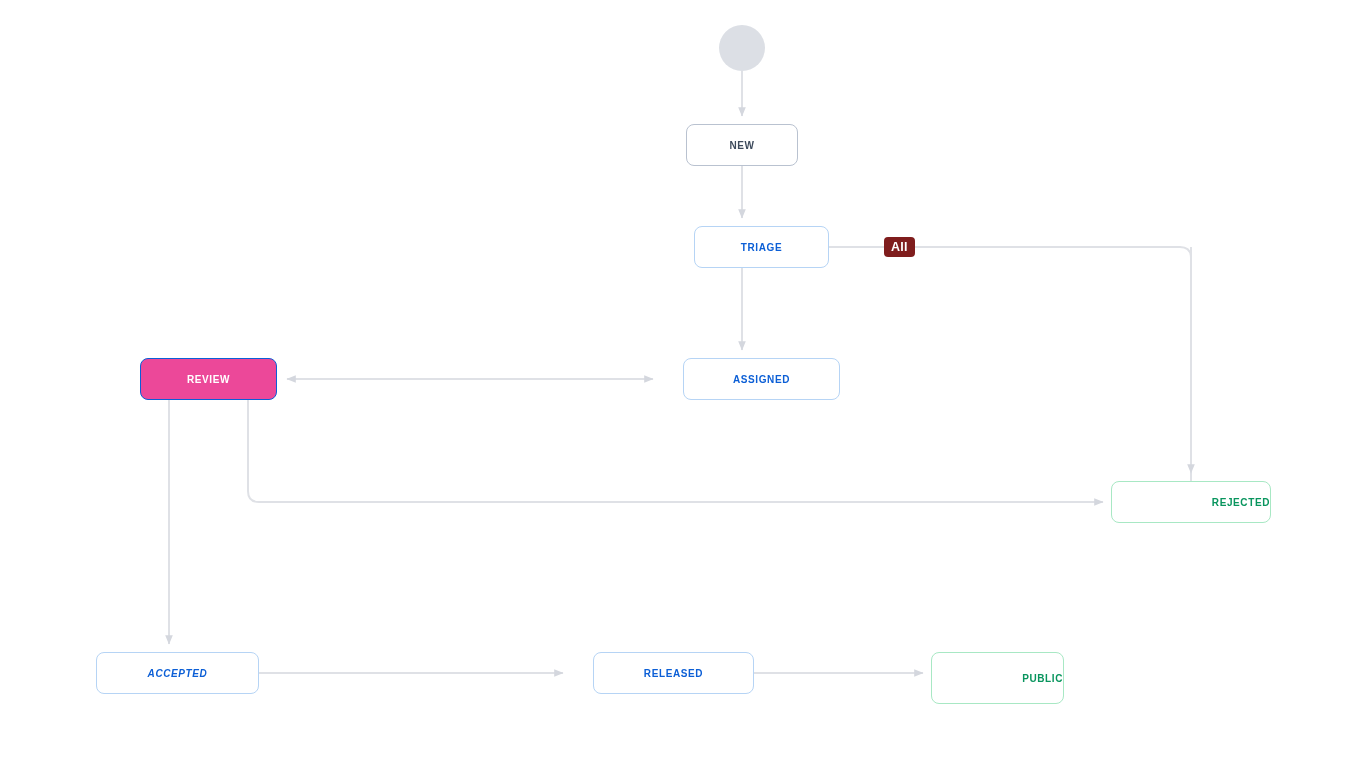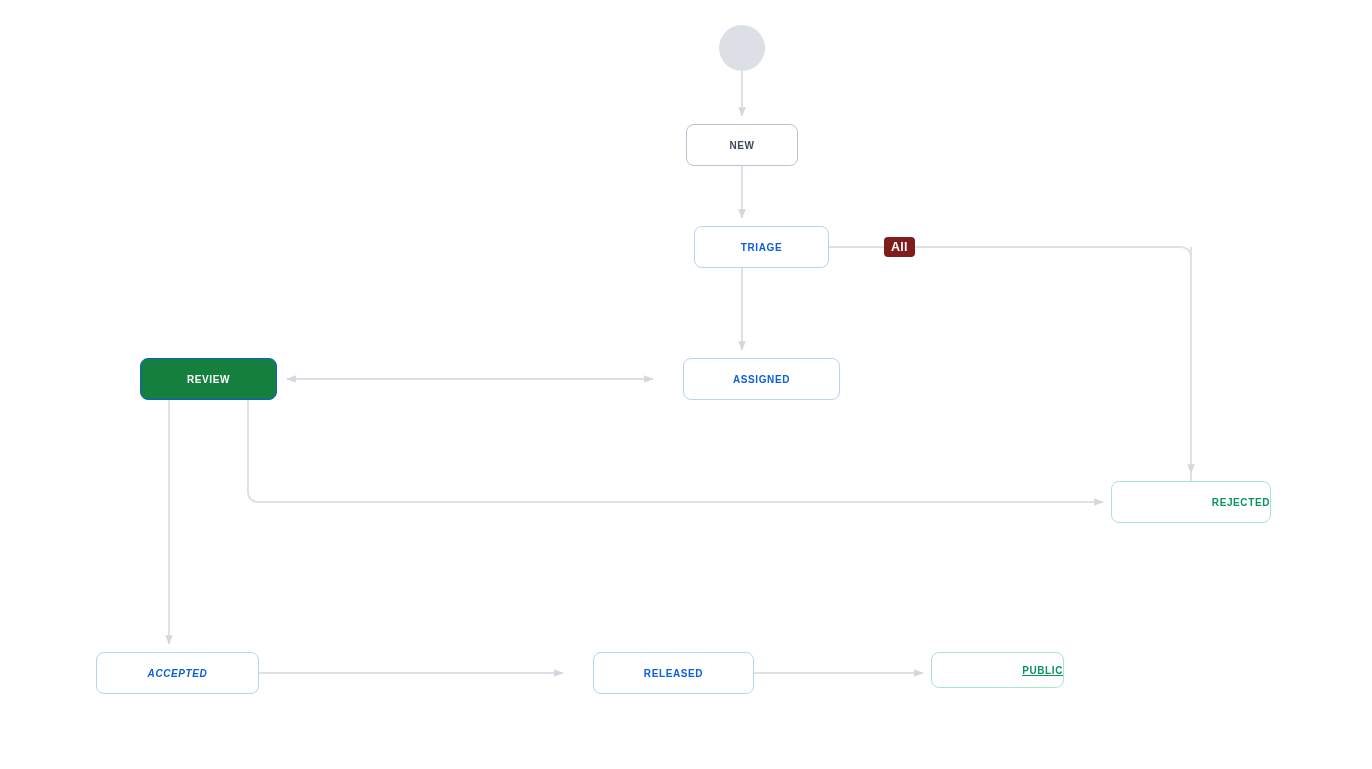--- a/index.html
+++ b/index.html
@@ -34,21 +34,21 @@
     background: #ffffff;
     font-size: 10px;
     font-weight: bold;
     letter-spacing: 0.6px;
     white-space: nowrap;
     user-select: none;
   }
   .node.theme-slate  { border-color: #b9c2d0; color: #3d4a5c; }
   .node.theme-blue   { border-color: #b6d4f5; color: #0c5fd6; margin-left: 20px; }
   .node.theme-green  { border-color: #a8e8c4; color: #09955e; justify-content: flex-end; }
-  .node.theme-active { border-color: #0b5ed7; background: #15803d; color: #ffffff; }
+  .node.theme-active { border-color: #0b5ed7; background: #ec4899; color: #ffffff; }
   .start-node {
     position: absolute;
     border-radius: 50%;
     background: #dcdfe5;
   }
   .edge-label {
     position: absolute;
     display: flex;
     align-items: center;
     justify-content: center;
@@ -126,21 +126,21 @@
   </div>
 
   <div class="node theme-blue" style="left:76px; top:652px; width:163px; height:42px;font-style:italic;">
     <span>ACCEPTED</span>
   </div>
 
   <div class="node theme-blue" style="left:573px; top:652px; width:161px; height:42px;">
     <span>RELEASED</span>
   </div>
 
-  <div class="node theme-green" style="left:931px; top:652px; width:133px; height:36px;text-decoration:underline;">
+  <div class="node theme-green" style="left:931px; top:652px; width:133px; height:52px;">
     <span>PUBLIC</span>
   </div>
 
   <div class="edge-label" style="left:884px; top:237px;">
     <span>All</span>
   </div>
 
 </div>
 
 </body></html>

